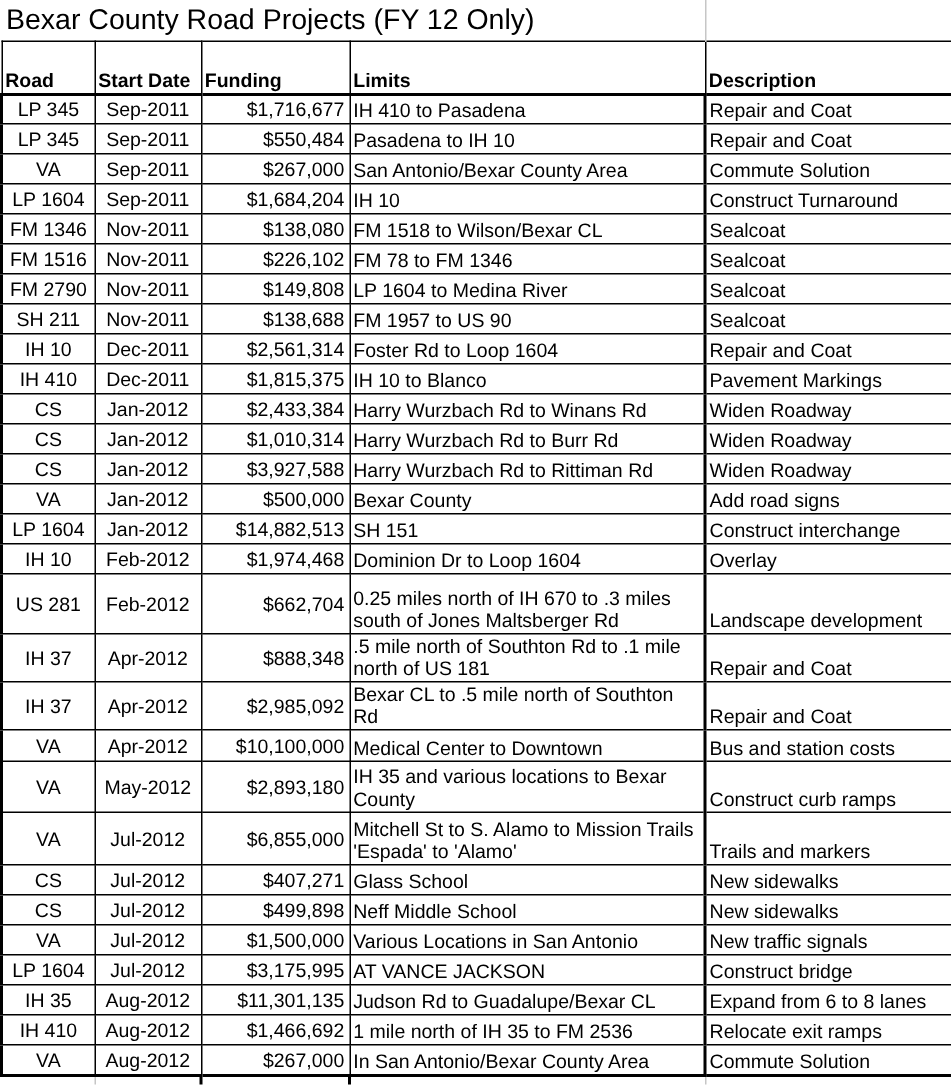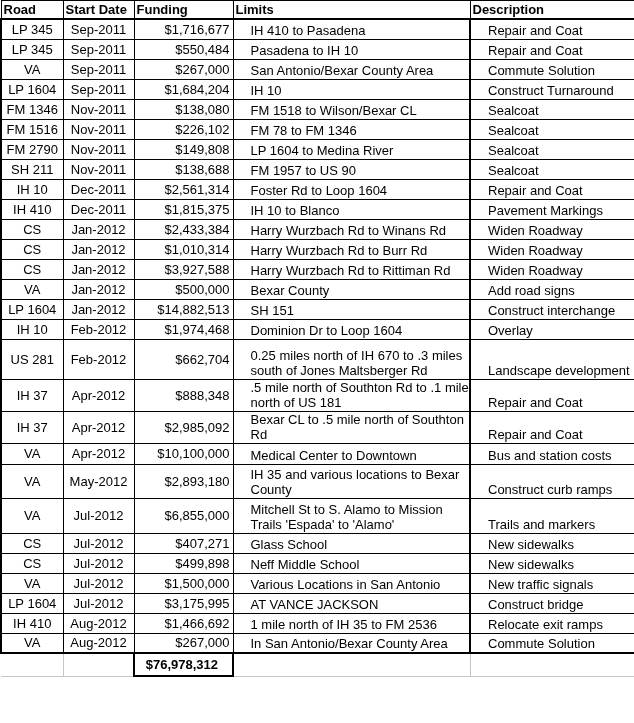--- a/index.html
+++ b/index.html
@@ -38,21 +38,21 @@
   .title-empty { border: none; }
   
   .header-row { height: 17px; }
   .header-row td {
     border: 1px solid #000;
     vertical-align: bottom;
     padding: 0 0 1px 2px;
     line-height: 14px;
     font-weight: bold;
   }
-  .header-row .h-limits { vertical-align: top; padding-top: 2px; }
+  .header-row .h-limits { vertical-align: top; padding-top: 19px; }
   
   #data-rows tr { height: 20px; margin-left: 48px; }
   #data-rows tr:nth-child(17) { height: 40px; }
   #data-rows tr:nth-child(18) { height: 32px; }
   #data-rows tr:nth-child(19) { height: 31px; }
   #data-rows tr:nth-child(20) { height: 21px; }
   #data-rows tr:nth-child(21) { height: 34px; }
   #data-rows tr:nth-child(22) { height: 35px; }
   #data-rows td { border: 1px solid #000; }
   #data-rows tr:first-child td { border-top: 2px solid #000; }
@@ -64,21 +64,21 @@
     vertical-align: middle;
   }
   .c-funding {
     text-align: right;
     vertical-align: middle;
     padding-right: 3px;
   }
   .c-limits, .c-description {
     text-align: left;
     vertical-align: bottom;
-    padding-left: 17px;
+    padding-left: 2px;
     padding-bottom: 1px;
   }
   
   .total-row { height: 23px; }
   .total-row td {
     border: none;
     border-right: 1px solid #c6c6c6;
     border-bottom: 1px solid #c6c6c6;
   }
   .total-row .c-description { border-right: none; }
@@ -95,20 +95,24 @@
 
 <table>
   <colgroup>
     <col style="width:62px">
     <col style="width:71px">
     <col style="width:99px">
     <col style="width:237px">
     <col style="width:165px">
   </colgroup>
   <tbody>
+    <tr class="title-row">
+      <td class="title-cell" colspan="4">Bexar County Road Projects (FY 12 Only)</td>
+      <td class="title-empty"></td>
+    </tr>
     <tr class="header-row">
         <td class="h-road">Road</td>
         <td class="h-date">Start Date</td>
         <td class="h-funding">Funding</td>
         <td class="h-limits">Limits</td>
         <td class="h-description">Description</td>
       </tr>
   </tbody>
   <tbody id="data-rows">
       <tr>
@@ -285,20 +289,27 @@
         <td class="c-funding">$1,500,000</td>
         <td class="c-limits">Various Locations in San Antonio</td>
         <td class="c-description">New traffic signals</td>
       </tr>
       <tr>
         <td class="c-road">LP 1604</td>
         <td class="c-date">Jul-2012</td>
         <td class="c-funding">$3,175,995</td>
         <td class="c-limits">AT VANCE JACKSON</td>
         <td class="c-description">Construct bridge</td>
+      </tr>
+      <tr>
+        <td class="c-road">IH 35</td>
+        <td class="c-date">Aug-2012</td>
+        <td class="c-funding">$11,301,135</td>
+        <td class="c-limits">Judson Rd to Guadalupe/Bexar CL</td>
+        <td class="c-description">Expand from 6 to 8 lanes</td>
       </tr>
       <tr>
         <td class="c-road">IH 410</td>
         <td class="c-date">Aug-2012</td>
         <td class="c-funding">$1,466,692</td>
         <td class="c-limits">1 mile north of IH 35 to FM 2536</td>
         <td class="c-description">Relocate exit ramps</td>
       </tr>
       <tr>
         <td class="c-road">VA</td>

